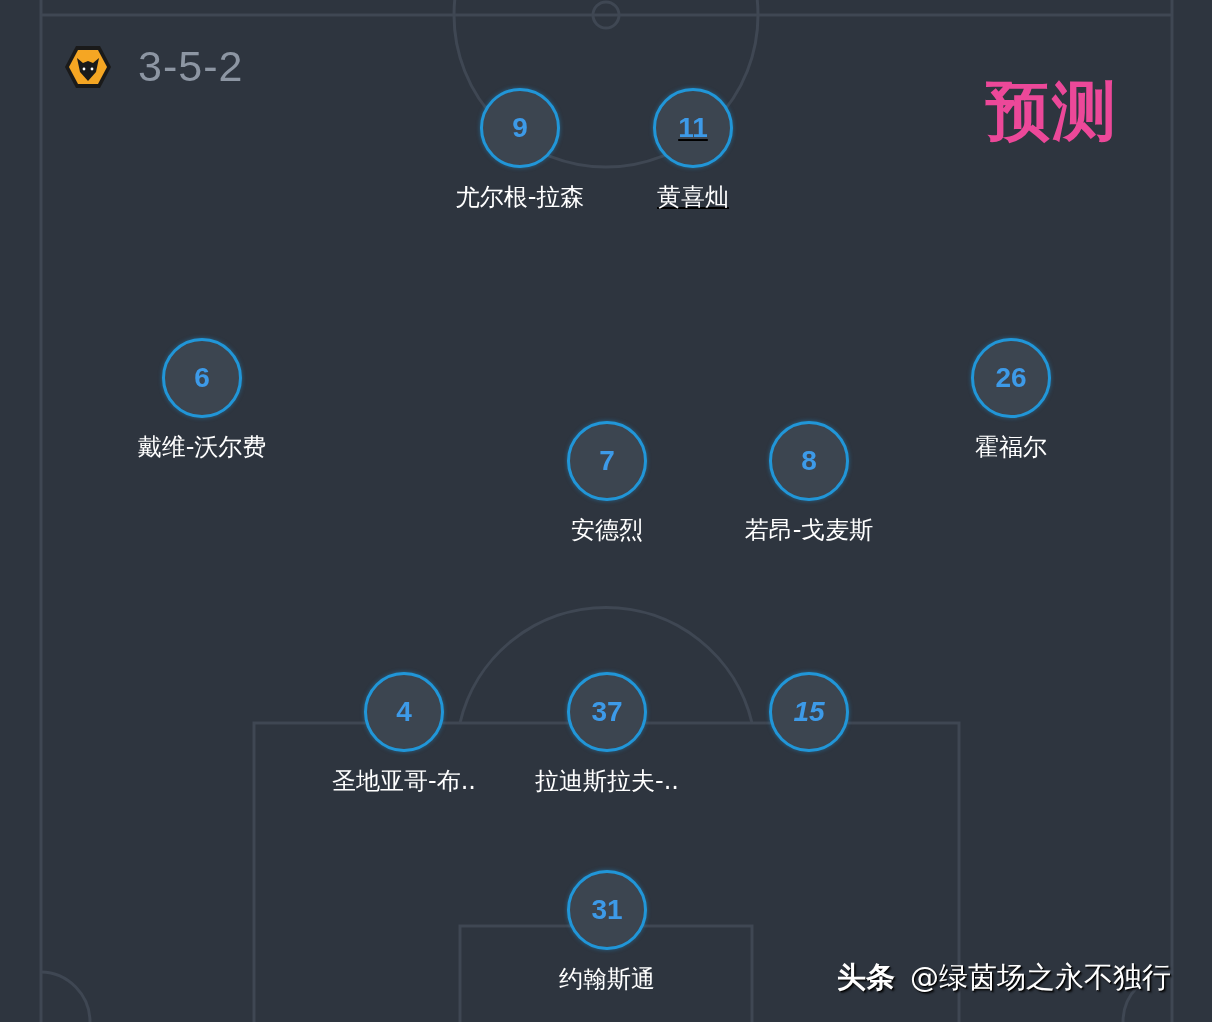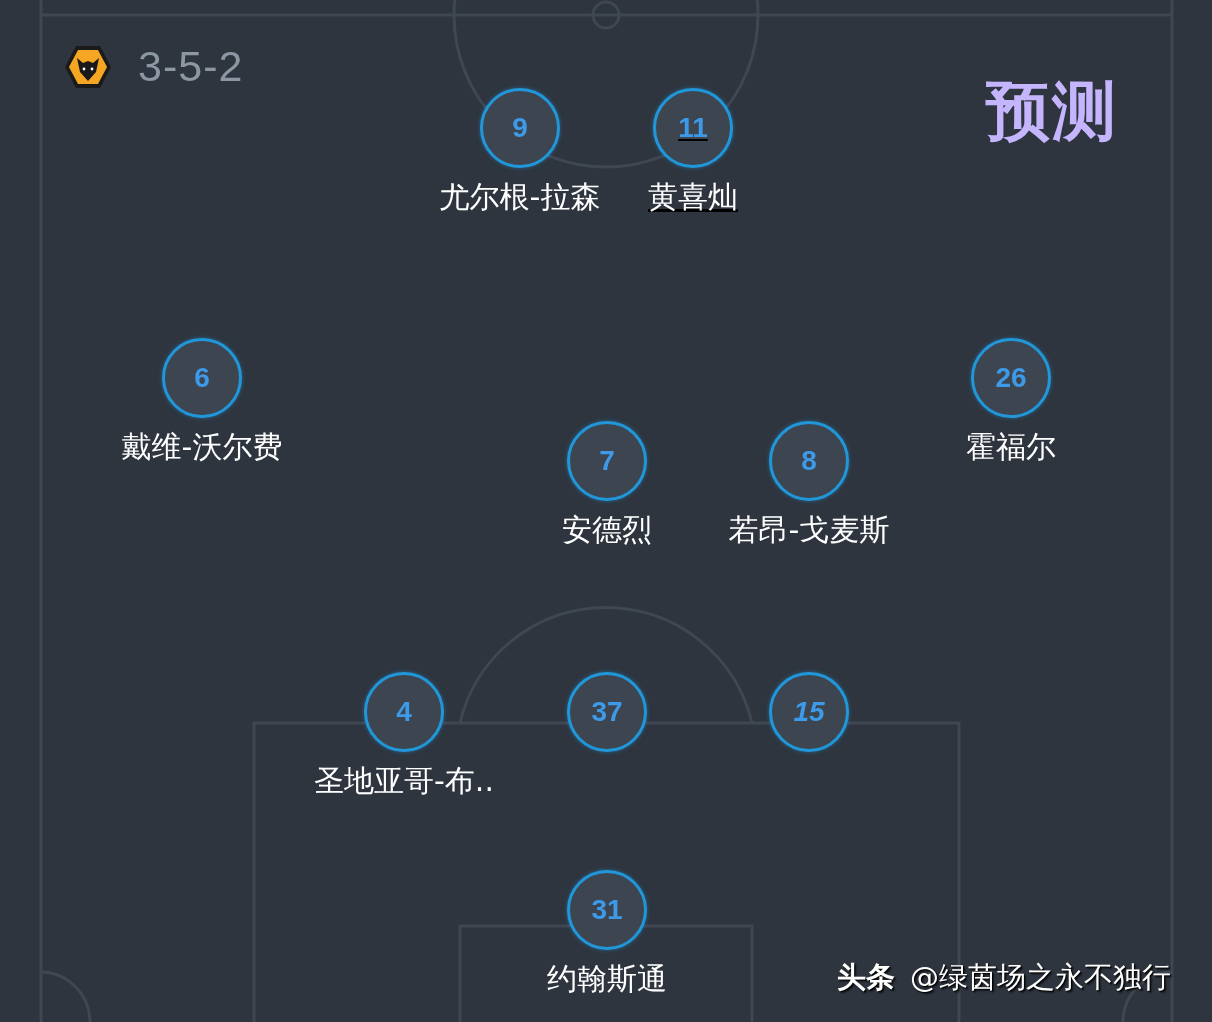--- a/index.html
+++ b/index.html
@@ -8,36 +8,36 @@
     background: #2e353f;
     font-family: "DejaVu Sans", "Liberation Sans", sans-serif;
     position: relative;
   }
   .pitch-svg { position: absolute; left: 0; top: 0; width: 1212px; height: 1022px; }
   .header { position: absolute; left: 64px; top: 42px; display: flex; align-items: center; gap: 26px; }
   .crest { width: 48px; height: 44px; }
   .formation { color: #8d96a3; font-size: 43px; font-family: "Liberation Sans", sans-serif; letter-spacing: 1px; }
   .watermark-predict {
     position: absolute; left: 986px; top: 68px;
-    color: #c4b5fd; font-size: 64px; font-weight: bold; letter-spacing: 2px;
+    color: #ec4899; font-size: 64px; font-weight: bold; letter-spacing: 2px;
   }
   .player { position: absolute; width: 260px; margin-left: -130px; text-align: center; }
   .player .num {
     width: 80px; height: 80px; margin: 0 auto;
     border-radius: 50%;
     border: 3px solid #2196d8;
     background: #3c4550;
     box-sizing: border-box;
     display: flex; align-items: center; justify-content: center;
     color: #3d9ae8; font-weight: bold; font-size: 28px;
     font-family: "Liberation Sans", sans-serif;
     box-shadow: 0 0 4px rgba(33,150,216,0.5);
   }
   .player .name {
-    margin-top: 12px; color: #ffffff; font-size: 30px; white-space: nowrap;
+    margin-top: 12px; color: #ffffff; font-size: 24px; white-space: nowrap;
     line-height: 34px;
   }
   .footer-watermark {
     position: absolute; left: 837px; top: 958px;
     color: #ffffff; font-size: 29px; white-space: nowrap;
     text-shadow: 1px 1px 1px #000, 2px 2px 2px rgba(0,0,0,0.6);
   }
   .footer-watermark .brand { font-weight: bold; margin-right: 15px; }
 </style>
 </head>
@@ -97,20 +97,21 @@
     <div class="player" style="left: 809px; top: 421px;">
     <div class="num">8</div>
     <div class="name">若昂-戈麦斯</div>
   </div>
     <div class="player" style="left: 404px; top: 672px;">
     <div class="num">4</div>
     <div class="name">圣地亚哥-布..</div>
   </div>
     <div class="player" style="left: 607px; top: 672px;">
     <div class="num">37</div>
+    <div class="name">拉迪斯拉夫-..</div>
   </div>
     <div class="player" style="left: 809px; top: 672px; font-style: italic;">
     <div class="num">15</div>
   </div>
     <div class="player" style="left: 607px; top: 870px;">
     <div class="num">31</div>
     <div class="name">约翰斯通</div>
   </div>
   </div>
 

